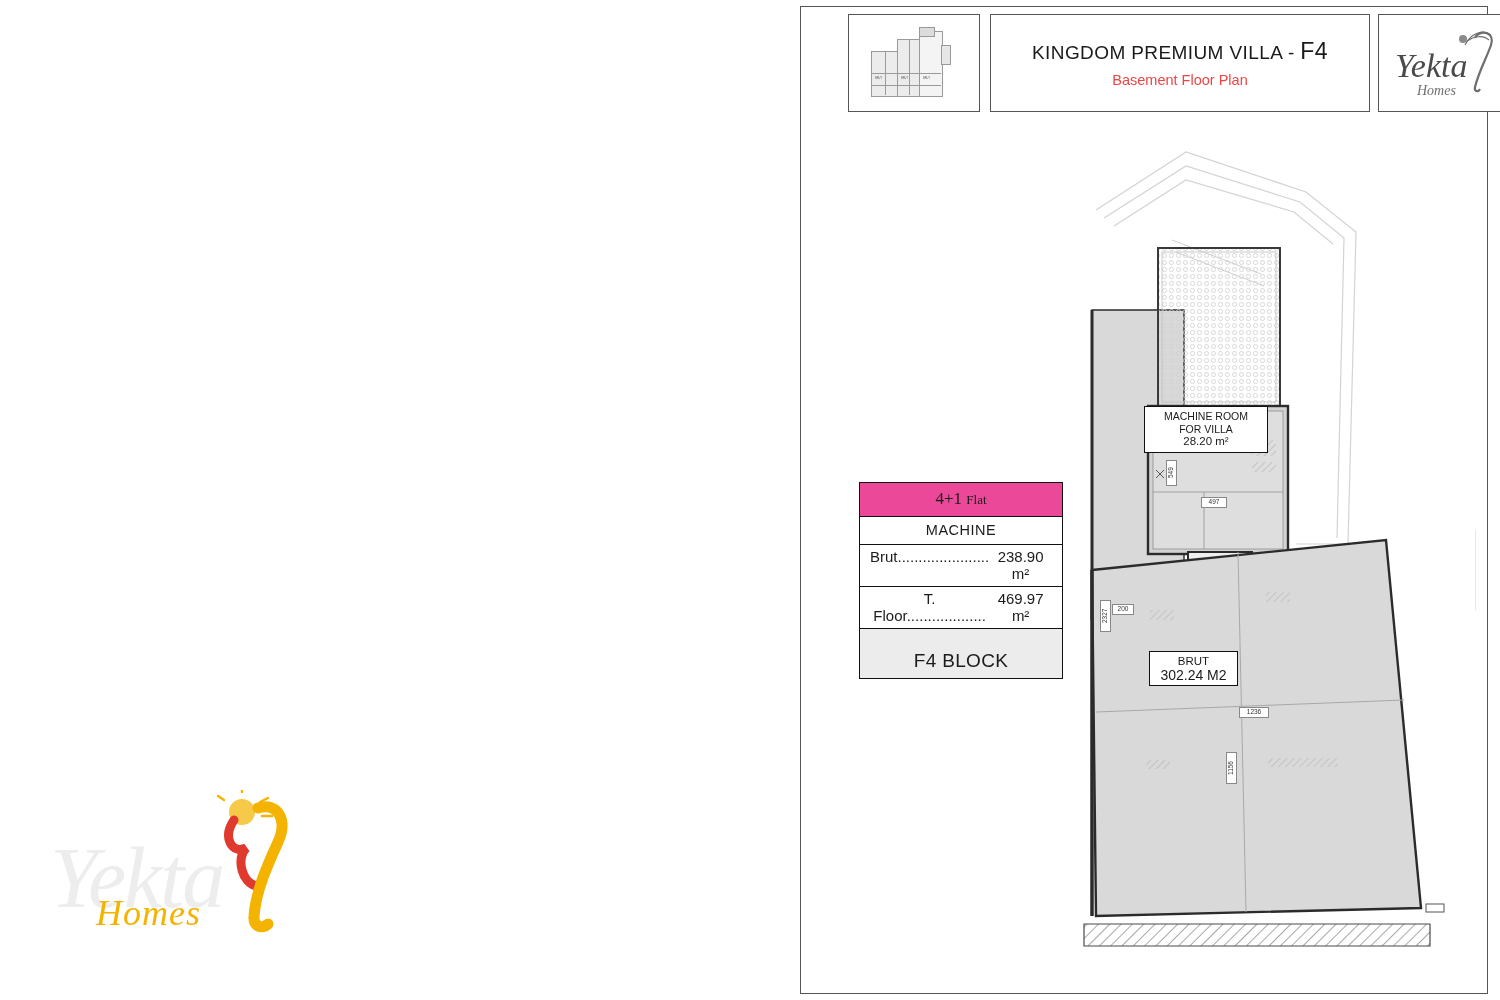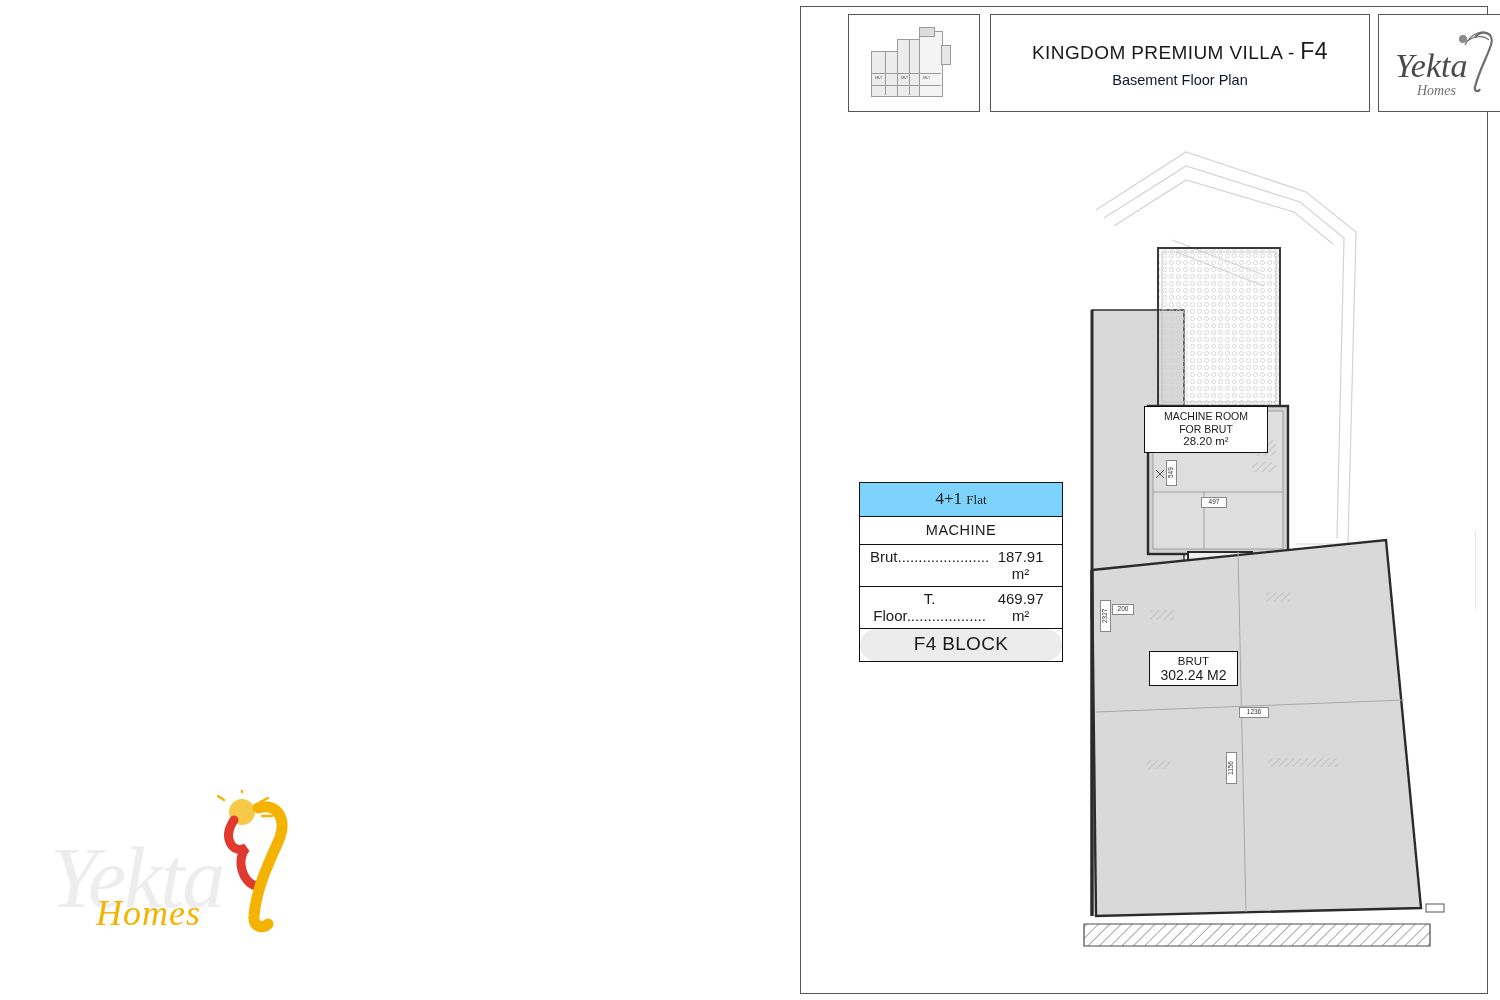--- a/index.html
+++ b/index.html
@@ -10,41 +10,41 @@
   #sheet-border{position:absolute;left:404px;top:6px;width:688px;height:988px;border:1px solid #555;box-sizing:border-box;}
 
   
   #titleblock{position:absolute;left:416px;top:14px;width:664px;height:94px;margin-left:36px;}
   .tb-cell{position:absolute;border:1px solid #555;box-sizing:border-box;background:#fff;}
   #tb-thumb{left:0;top:0;width:132px;height:98px;}
   #tb-main{left:142px;top:0;width:380px;height:98px;display:flex;flex-direction:column;align-items:center;justify-content:center;}
   #tb-logo{left:530px;top:0;width:134px;height:98px;}
   #tb-title{font-size:19px;letter-spacing:.4px;color:#1a1a1a;font-weight:400;}
   #tb-title .big{font-size:23px;}
-  #tb-sub{font-size:14.5px;margin-top:7px;color:#0f172a;}
+  #tb-sub{font-size:14.5px;margin-top:7px;color:#ef4444;}
 
   
   #thumb-art{position:absolute;left:8px;top:10px;width:116px;height:78px;}
   .mini{position:absolute;border:1px solid #9a9a9a;background:#ececec;}
   .mini-l{position:absolute;background:#9a9a9a;}
   .mini-t{position:absolute;font-size:2.6px;color:#555;font-family:"Liberation Sans",sans-serif;}
 
   
   #tb-logo-art{position:absolute;left:0;top:0;width:134px;height:98px;}
   .yk-word{position:absolute;font-family:"Liberation Serif",serif;font-style:italic;color:#4a4a4a;}
 
   
   #infotable{position:absolute;left:463px;top:482px;width:204px;border:1px solid #111;box-sizing:border-box;background:#fff;}
   #infotable .row{border-bottom:1px solid #111;text-align:center;box-sizing:border-box;}
   #infotable .row:last-child{border-bottom:none;}
-  .r-head{background:#7dd3fc;padding:6px 2px 7px;font-family:"Liberation Serif",serif;font-size:17px;}
+  .r-head{background:#ec4899;padding:6px 2px 7px;font-family:"Liberation Serif",serif;font-size:17px;}
   .r-head .sm{font-size:13px;}
   .r-floor{padding:5px 0 6px;font-size:14.5px;letter-spacing:.5px;}
   .r-val{padding:3px 10px 4px;font-size:15px;text-align:left;display:flex;justify-content:space-between;}
-  .r-block{background:#ececec;padding:4px 0 6px;font-size:19px;letter-spacing:.3px;border-radius:16px;}
+  .r-block{background:#ececec;padding:21px 0 6px;font-size:19px;letter-spacing:.3px;}
 
   
   #plan{position:absolute;left:660px;top:140px;width:420px;height:820px;}
   #plan svg{position:absolute;left:0;top:0;}
   .planlabel{position:absolute;background:#fff;border:1px solid #111;text-align:center;box-sizing:border-box;}
   #lbl-machine{left:88px;top:266px;width:124px;padding:3px 16px 4px;font-size:10.5px;line-height:12.5px;}
   #lbl-machine .area{font-size:11.5px;font-weight:normal;}
   #lbl-brut{left:93px;top:511px;width:89px;padding:2px 0 3px;font-size:11.5px;line-height:14px;}
   #lbl-brut .big{font-size:14px;}
   .dim{position:absolute;background:#fff;border:1px solid #888;font-size:6.5px;color:#333;text-align:center;padding:0 2px;box-sizing:border-box;}
@@ -109,21 +109,21 @@
   </div>
 
   <div id="infotable">
     <div class="row r-head">
       <span>4+1</span>
       <span class="sm">Flat</span>
     </div>
     <div class="row r-floor">MACHINE</div>
     <div class="row r-val">
       <span>Brut......................</span>
-      <span>187.91 m²</span>
+      <span>238.90 m²</span>
     </div>
     <div class="row r-val">
       <span>T. Floor...................</span>
       <span>469.97 m²</span>
     </div>
     <div class="row r-block">F4 BLOCK</div>
   </div>
 
   <div id="plan">
     <svg width="420" height="820" viewBox="0 0 420 820">
@@ -192,21 +192,21 @@
       <path d="M28 784 L374 784 L374 806 L28 806 Z" fill="url(#hatch)" opacity="0.85" stroke="#2b2b2b" stroke-width="1.2"></path>
 
       <g stroke="#555" stroke-width="1">
         <path d="M100 330 l8 8"></path>
           <path d="M108 330 l-8 8"></path>
       </g>
     </svg>
 
     <div class="planlabel" id="lbl-machine">
       <div>MACHINE ROOM</div>
-      <div>FOR BRUT</div>
+      <div>FOR VILLA</div>
       <div class="area">28.20 m²</div>
     </div>
 
     <div class="planlabel" id="lbl-brut">
       <div>BRUT</div>
       <div class="big">302.24 M2</div>
     </div>
 
     <div class="dimv" style="left:110px;top:320px;width:11px;height:26px;">549</div>
     <div class="dim" style="left:145px;top:357px;width:26px;height:11px;">497</div>

